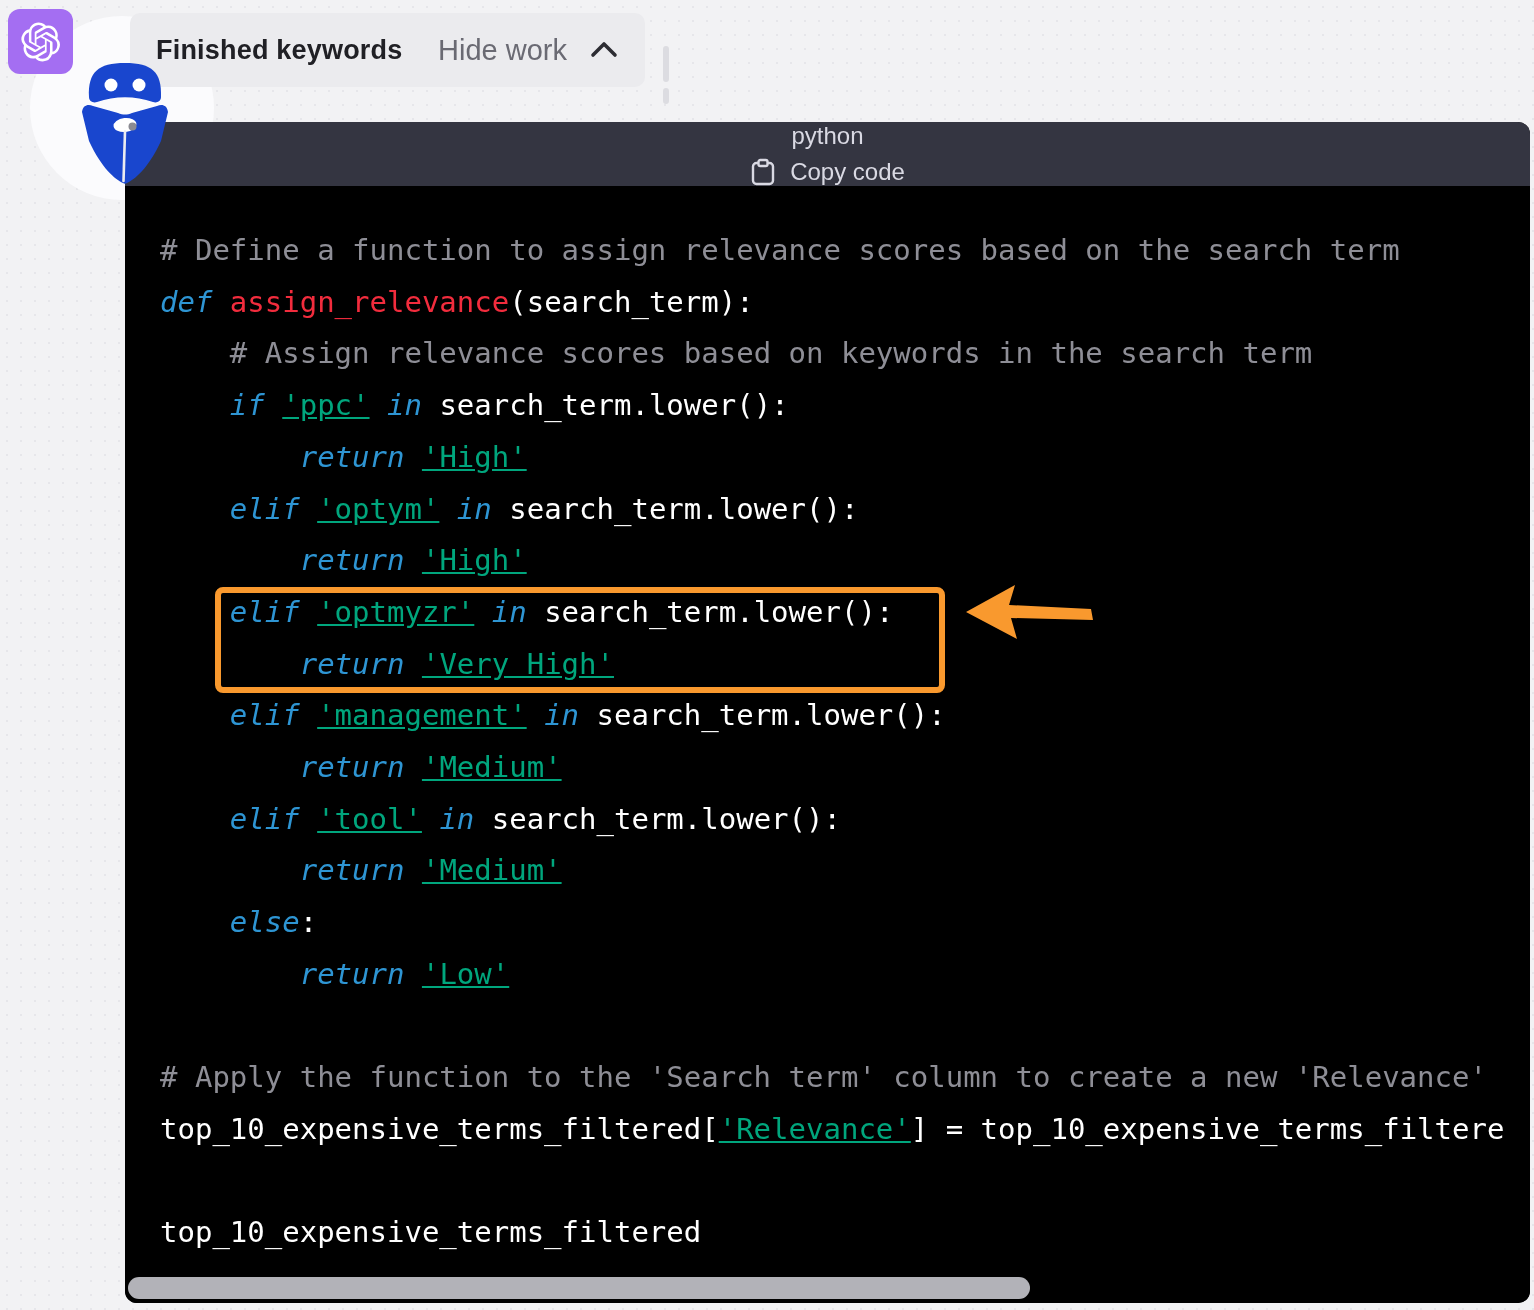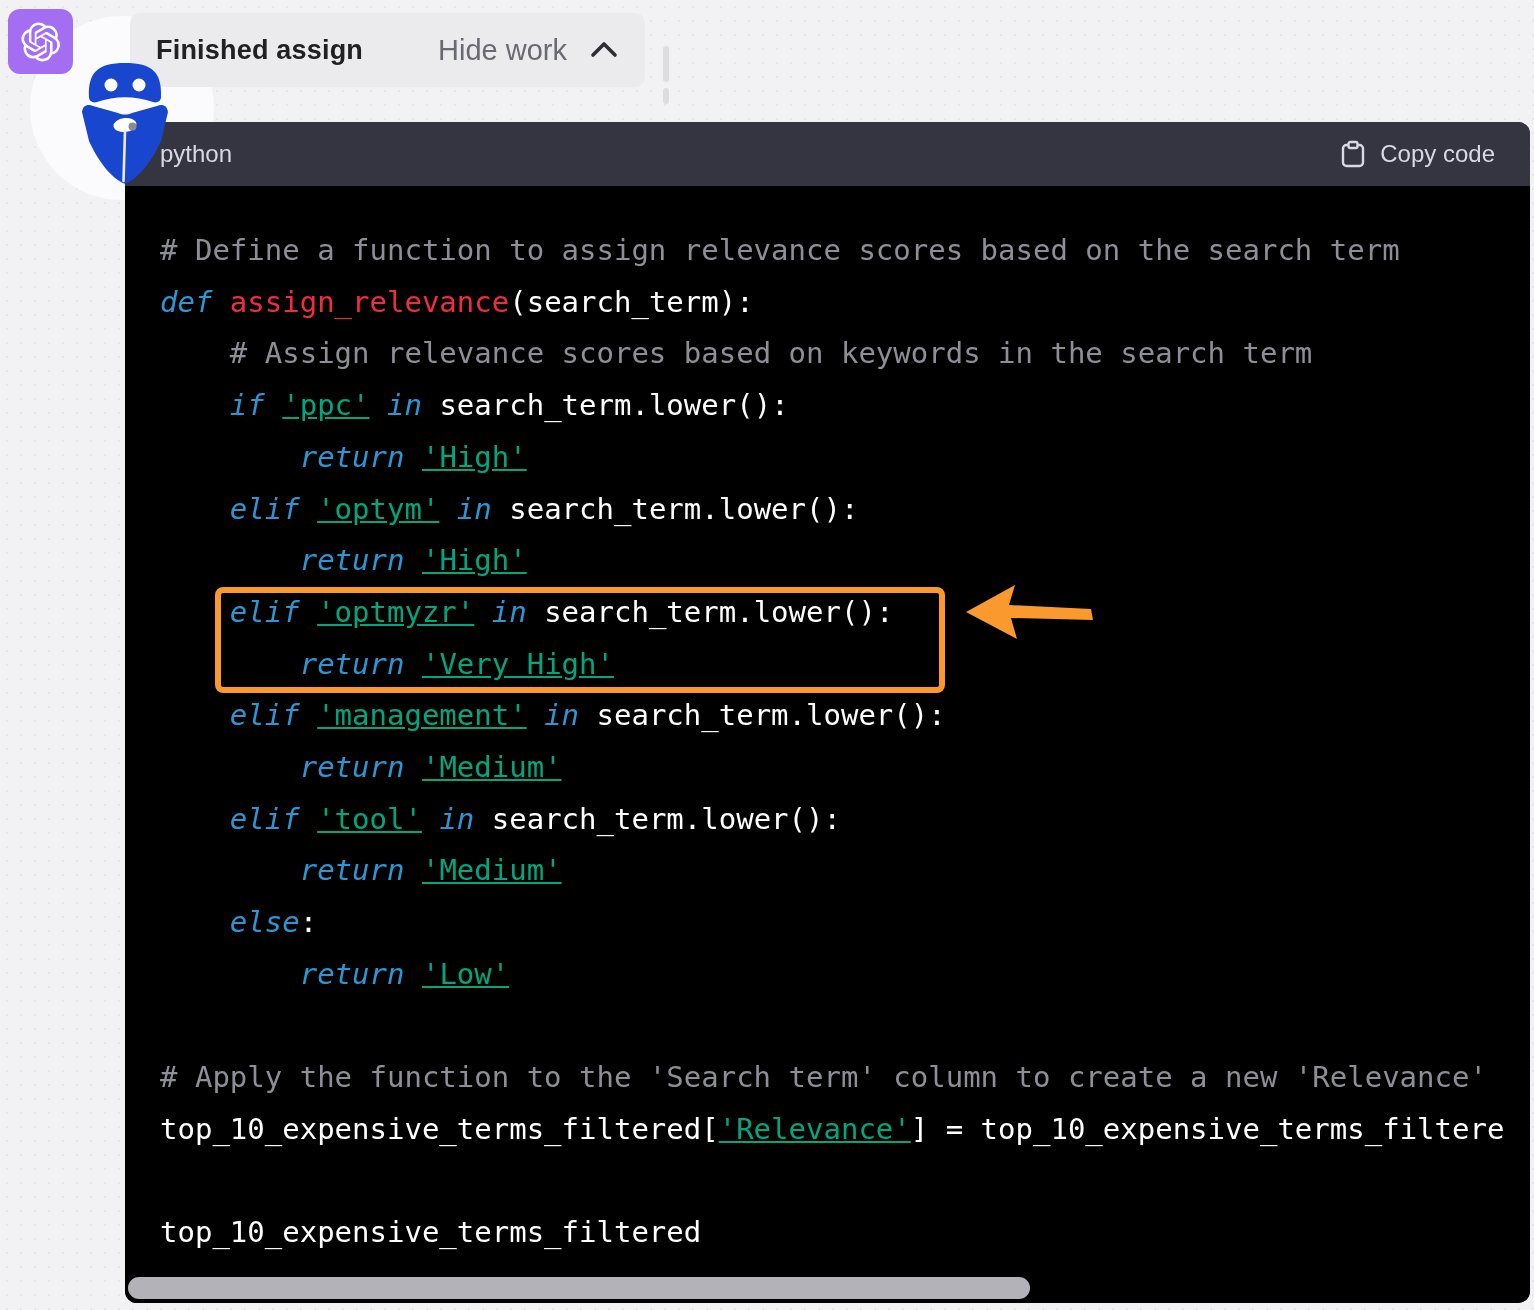--- a/index.html
+++ b/index.html
@@ -29,21 +29,21 @@
   .scroll-marks .m1{height:36px; margin-bottom:6px;}
   .scroll-marks .m2{height:16px;}
   
   .code-block{
     position:absolute; left:125px; top:122px; width:1405px; height:1181px;
     border-radius:12px; overflow:hidden; z-index:2; background:#000;
   }
   .code-header{
     height:64px; background:var(--c-header_bg,#343541);
     display:flex; align-items:center; justify-content:space-between;
-    padding:0 35px; box-sizing:border-box;
+    padding:0 35px; box-sizing:border-box;flex-direction:column;
   }
   .lang-label{ font-size:24px; color:#d9d9e3;}
   .copy-btn{ display:flex; align-items:flex-end; gap:14px; color:#d9d9e3; font-size:24px; cursor:pointer;}
   .code-body{
     position:relative; height:1277px; background:var(--c-body_bg,#000);
     overflow:hidden;
   }
   .code-lines{
     position:absolute; left:35px; top:39px; right:0;
     font-family:"DejaVu Sans Mono","Liberation Mono",monospace;
@@ -73,21 +73,21 @@
   .owl{ position:absolute; left:75px; top:55px; z-index:5;}
 </style>
 </head>
 <body>
 
 <div class="page">
 
   <div class="halo"></div>
 
   <div class="status-bar">
-    <span class="status-label">Finished assign</span>
+    <span class="status-label">Finished keywords</span>
     <span class="hide-work">
       <span class="hide-work-label">Hide work</span>
       <svg width="30" height="20" viewBox="0 0 30 20">
         <polyline points="4,15 15,4 26,15" fill="none" stroke="#2d2d33" stroke-width="3.6" stroke-linecap="round" stroke-linejoin="round"></polyline>
       </svg>
     </span>
   </div>
 
   <div class="scroll-marks">
     <div class="m1"></div>

